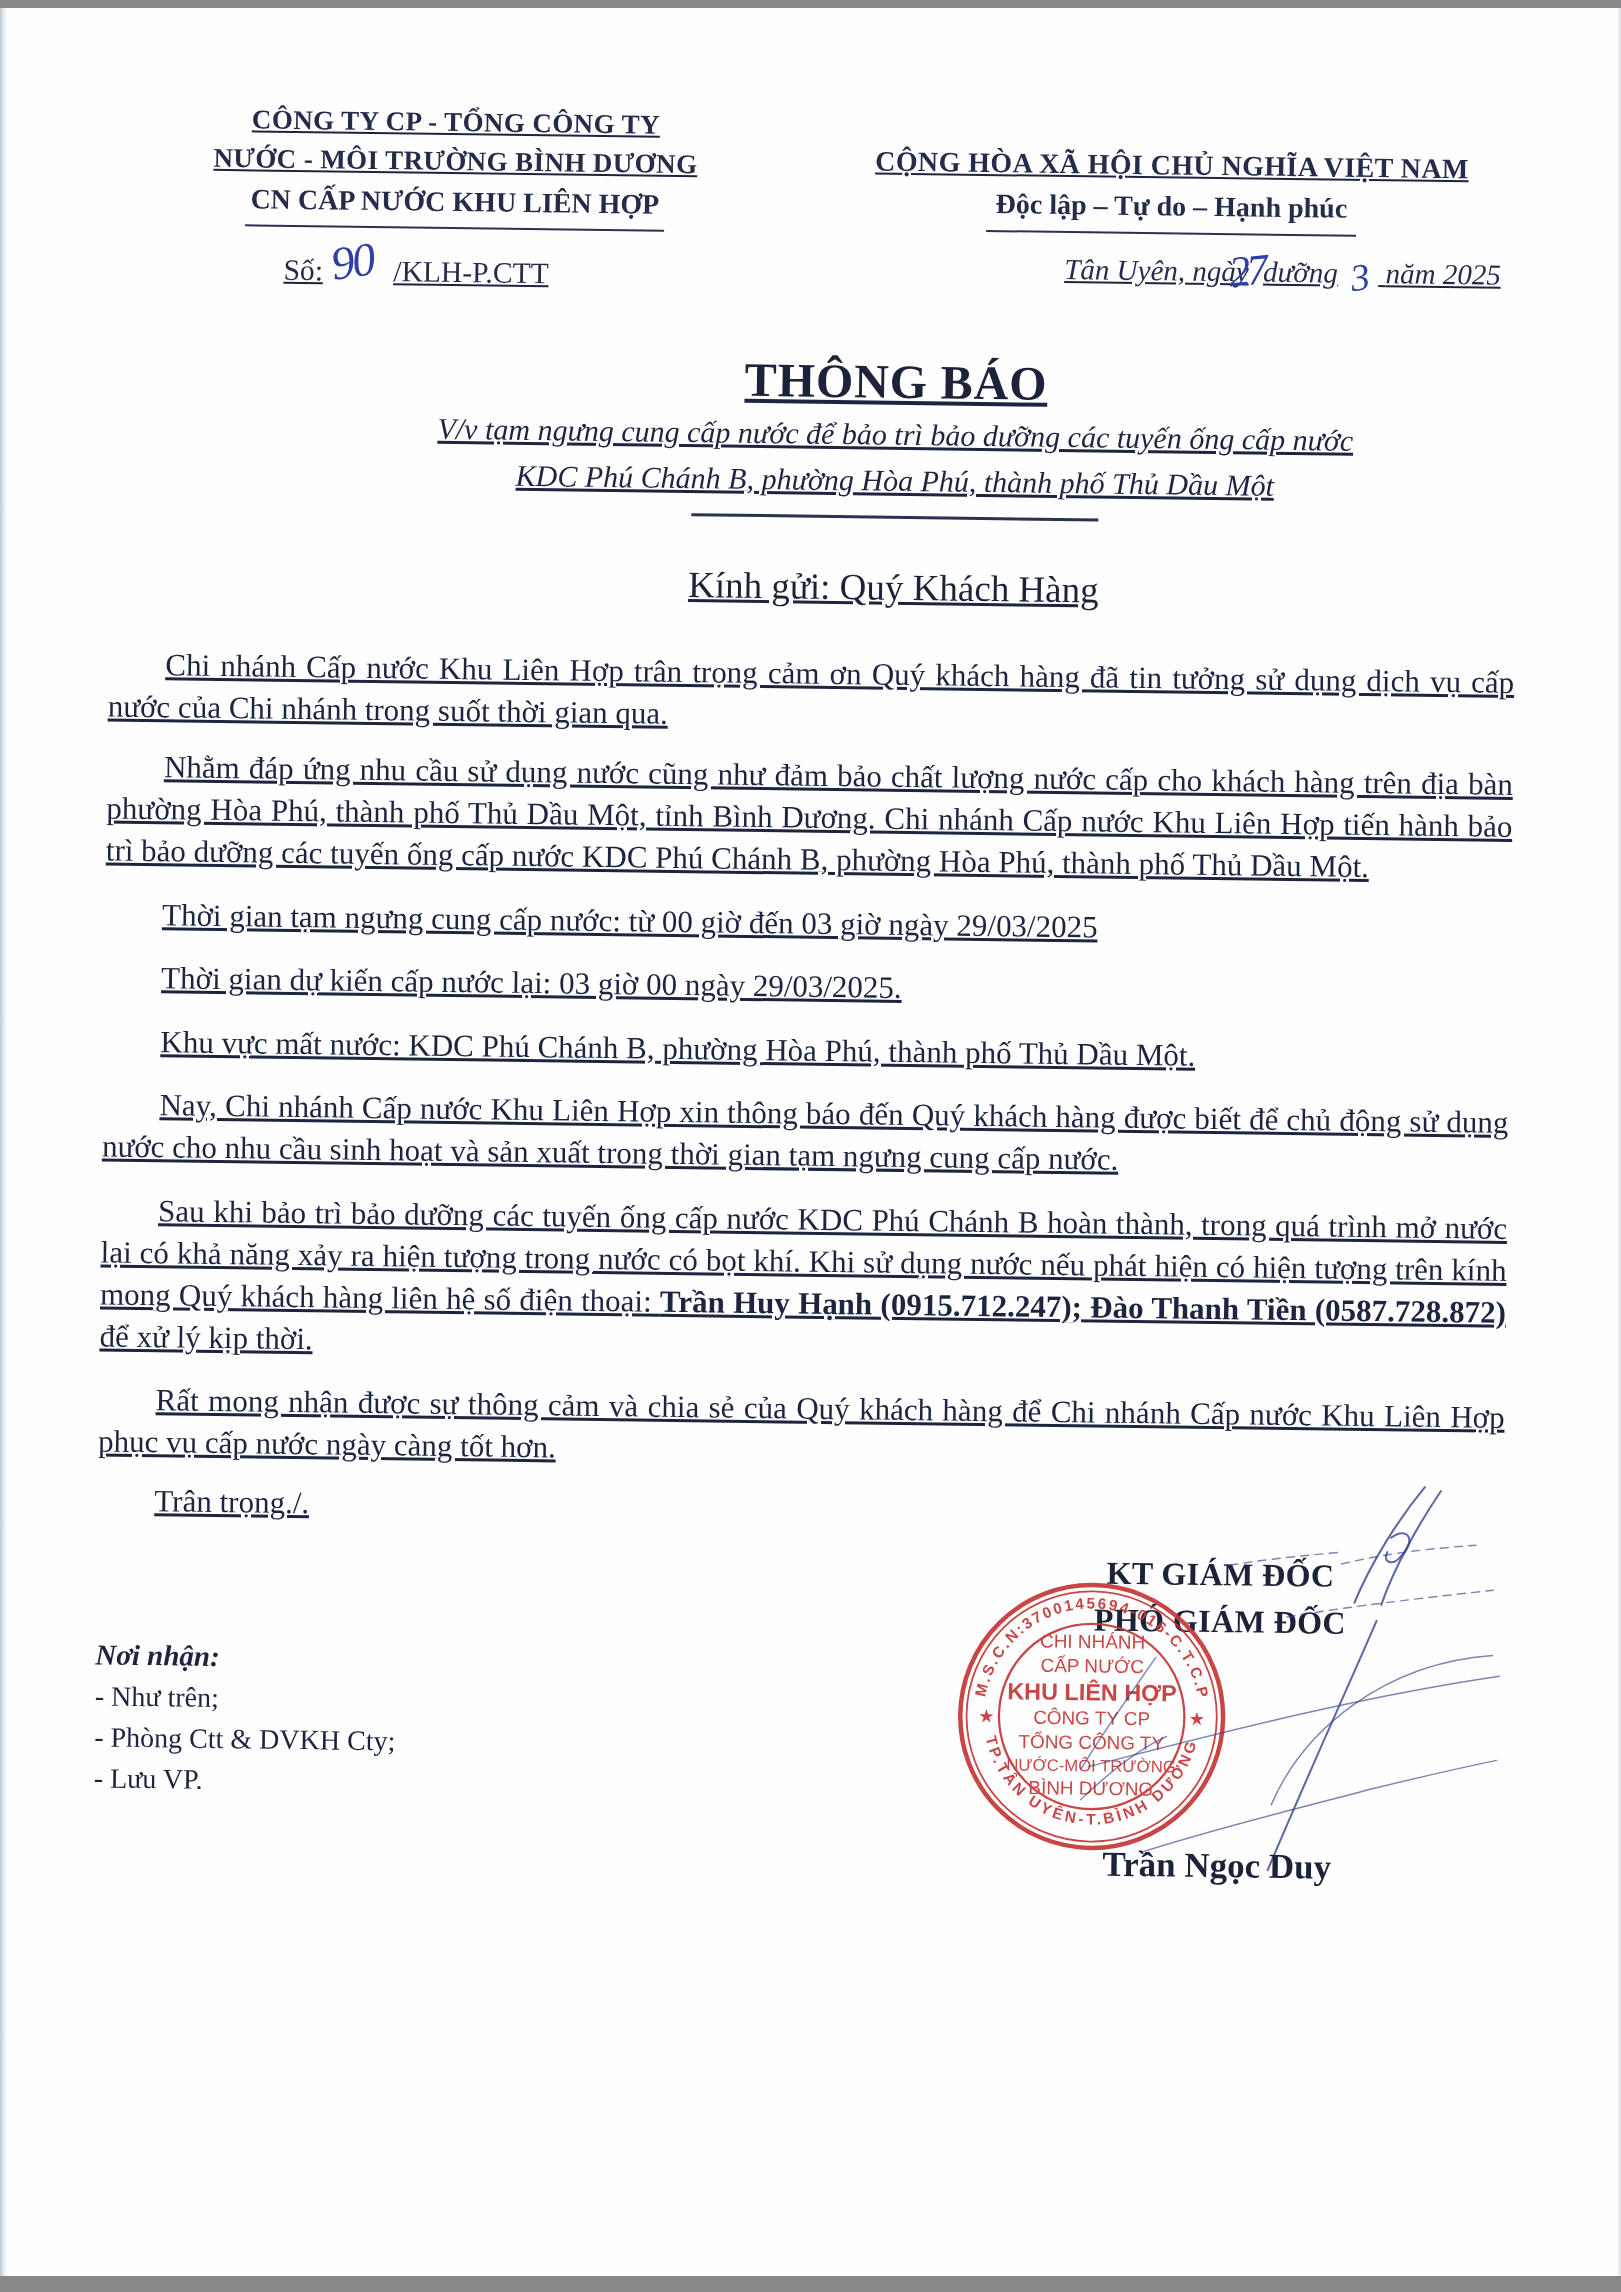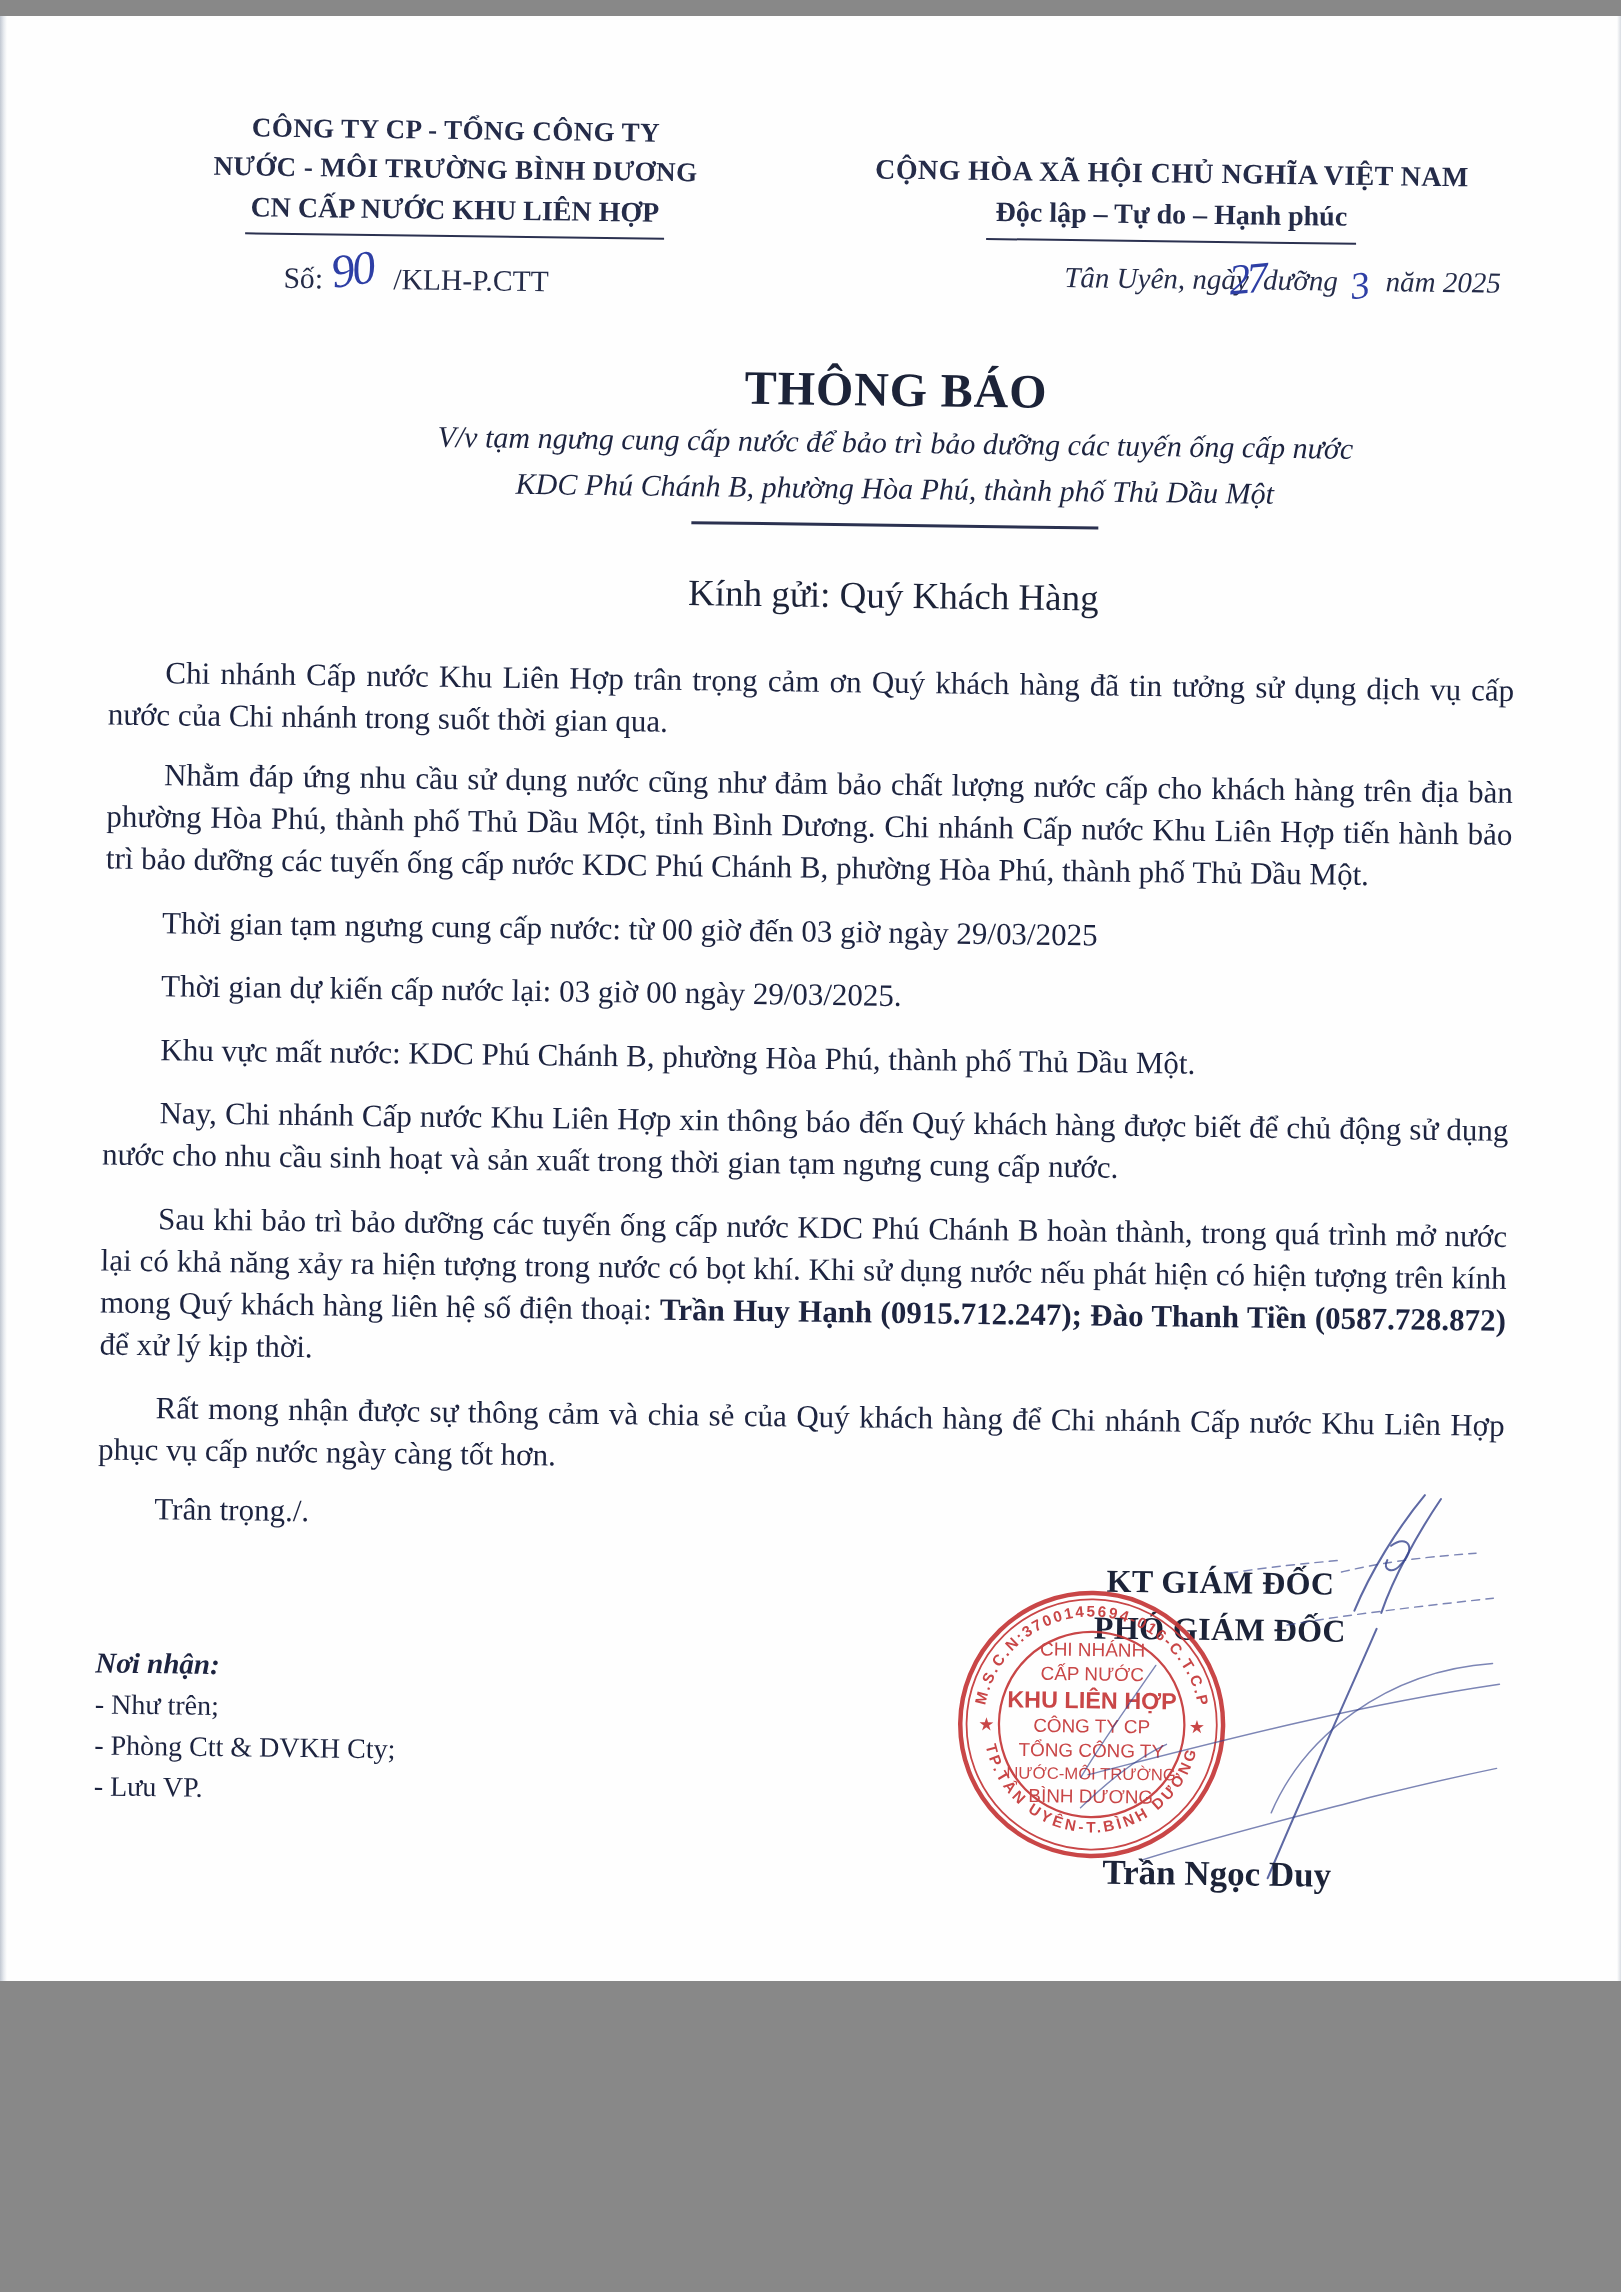--- a/index.html
+++ b/index.html
@@ -1,23 +1,24 @@
 <!DOCTYPE html>
 <html style="font-size:14.3px"><head>
 <meta charset="utf-8">
 <style>
   html,body{margin:0;padding:0;background:#888;}
   .page{
     position:relative;
-    width:1621px;height:1965px;
-    margin:16px auto;
+    width:1621px;height:2268px;
+    margin:8px auto;
     background:#fefefe;
     overflow:hidden;
     font-family:"Liberation Serif", serif;
     color:#1d2440;
+    text-decoration:underline;
   }
   .edge{position:absolute;top:0;bottom:0;pointer-events:none;z-index:5;}
   .edge-left{left:0;width:7.2px;background:linear-gradient(90deg,#c2c8d2,#e8ebef 55%,rgba(255,255,255,0));}
   .edge-right{right:0;width:4.5px;background:linear-gradient(270deg,#d8dce2,rgba(255,255,255,0));}
   .content{
     position:relative;
     padding:90px 99px 0 116px;
     transform:rotate(0.75deg);
     transform-origin:72px 72px;
   }

